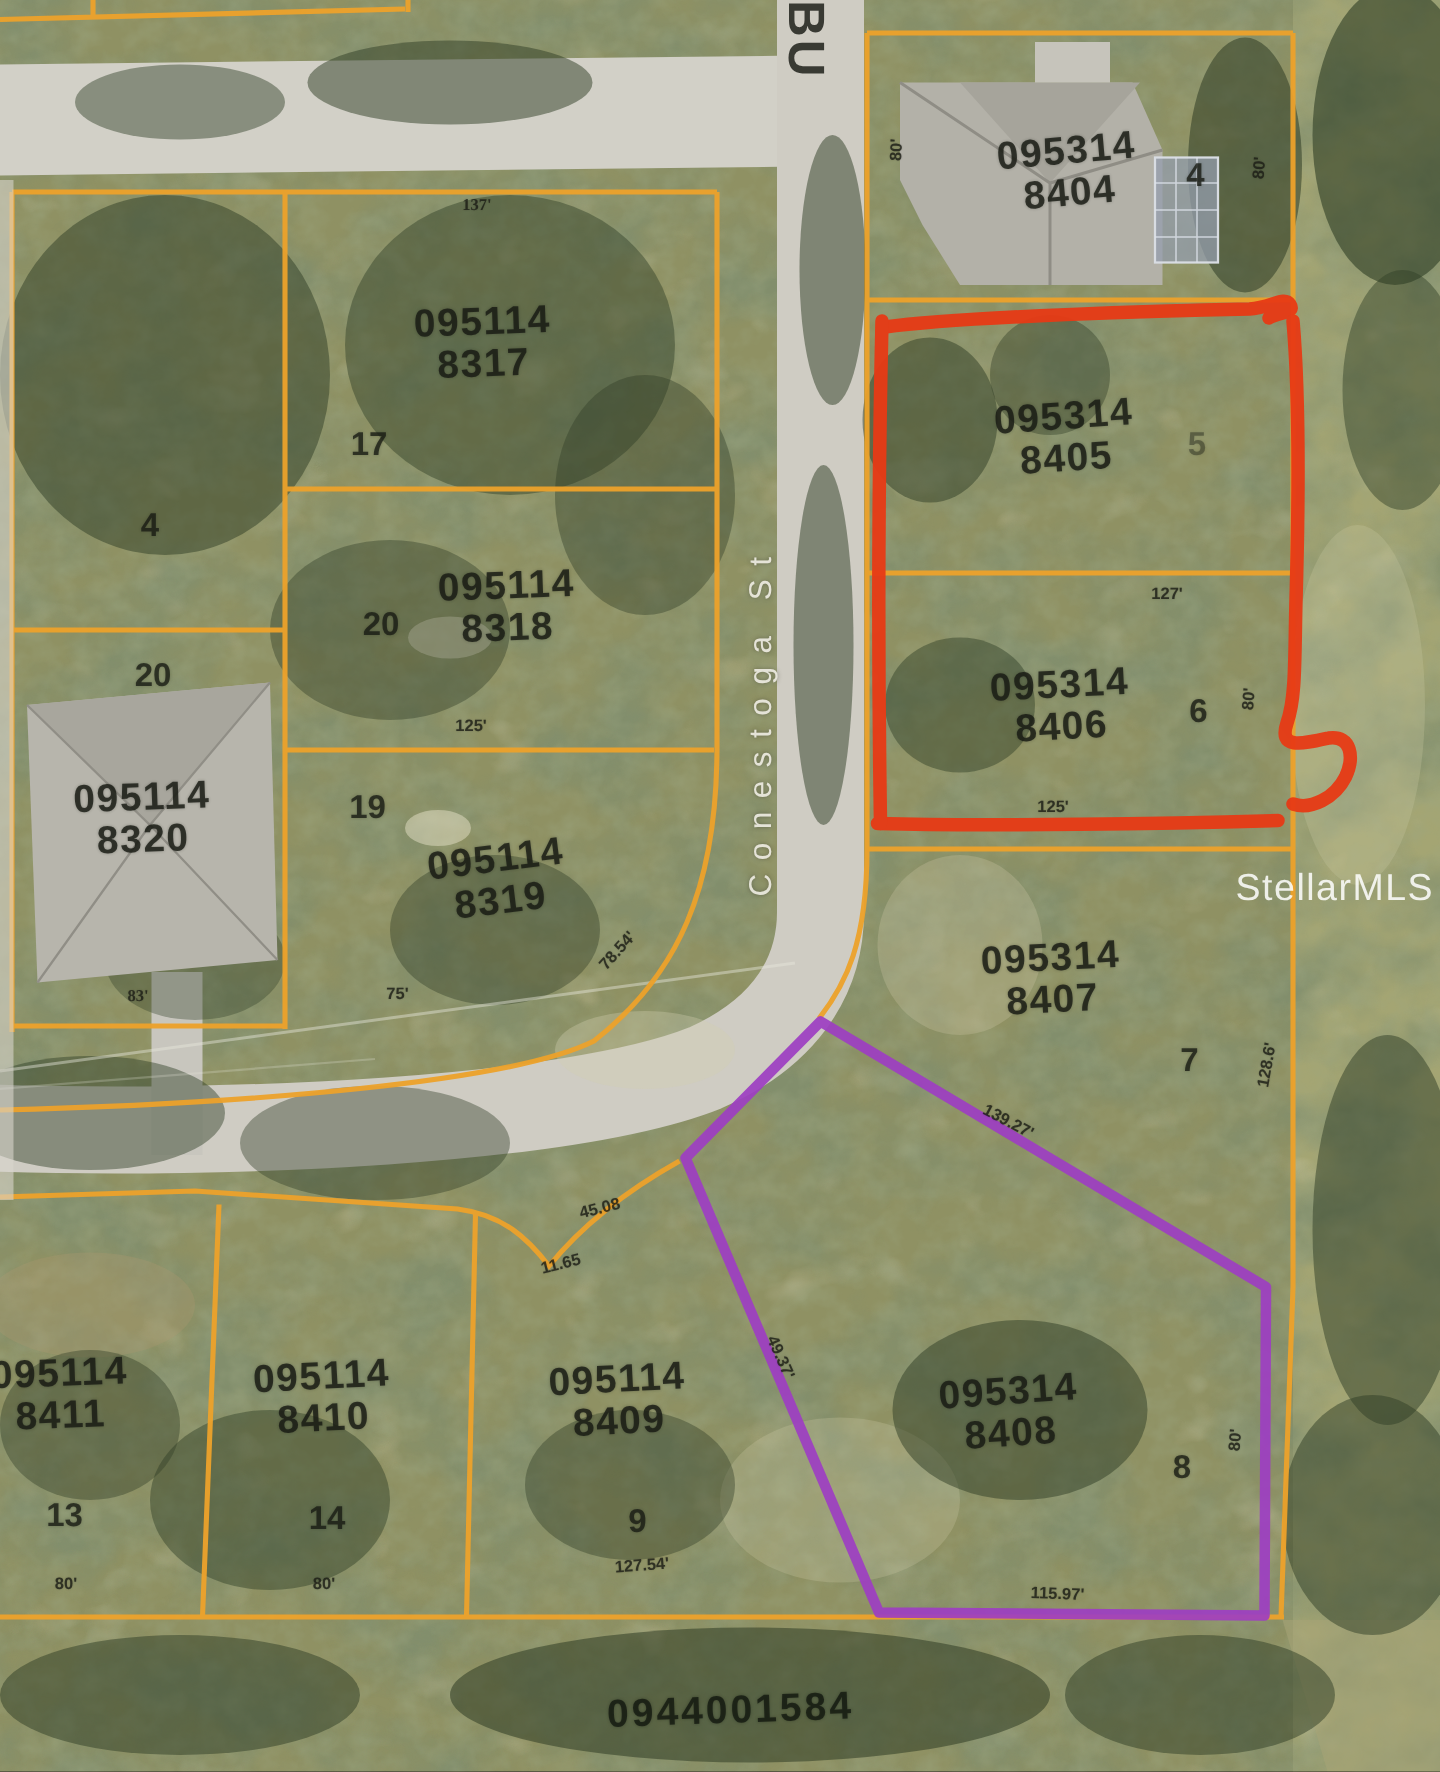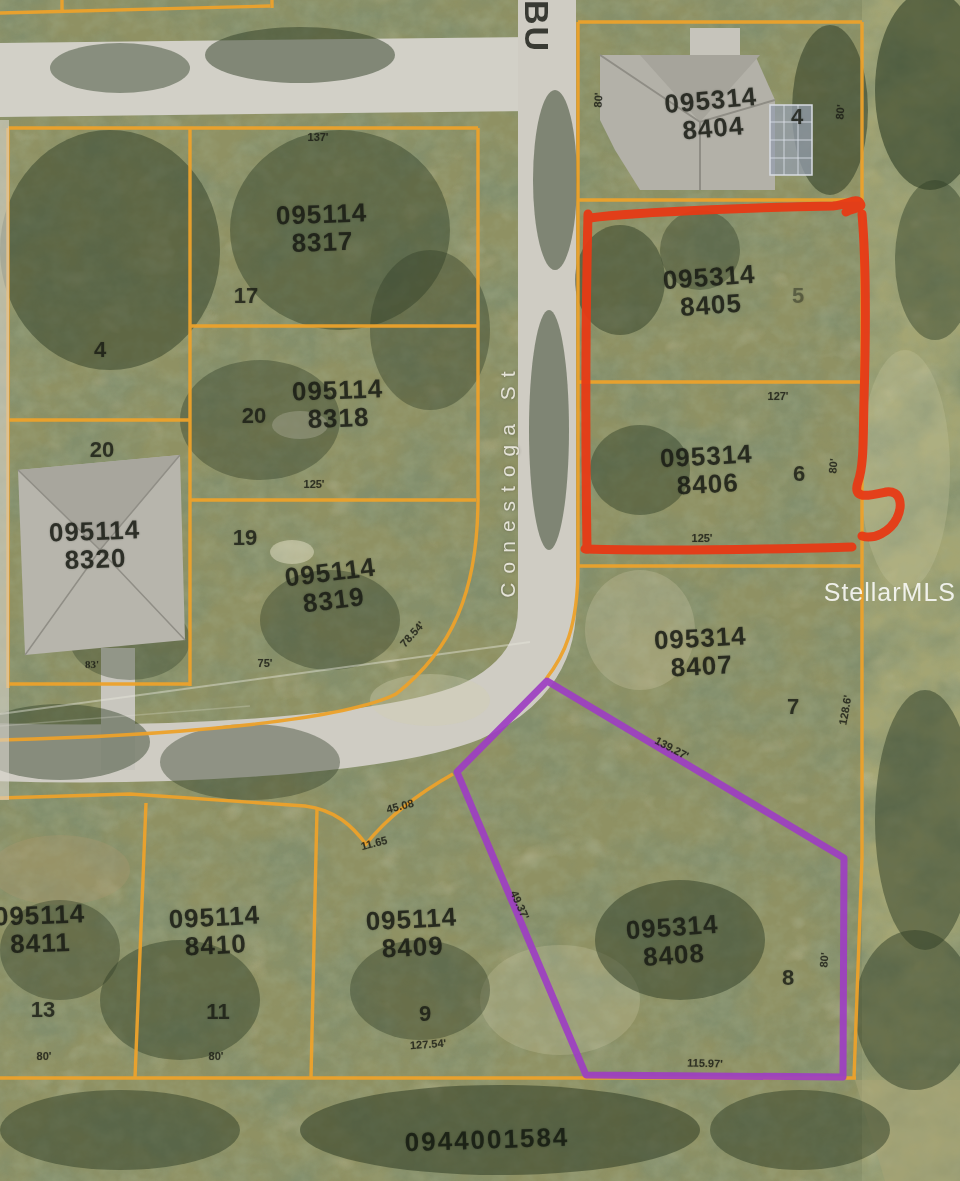--- a/index.html
+++ b/index.html
@@ -204,39 +204,39 @@
   <div class="lbl lot" style="left:246px;top:296px;">17</div>
   <div class="lbl lot" style="left:254px;top:416px;">20</div>
   <div class="lbl lot" style="left:245px;top:538px;">19</div>
   <div class="lbl lot" style="left:102px;top:450px;">20</div>
   <div class="lbl lot" style="left:797px;top:117px;">4</div>
   <div class="lbl lot faint" style="left:798px;top:296px;">5</div>
   <div class="lbl lot" style="left:799px;top:474px;">6</div>
   <div class="lbl lot" style="left:793px;top:707px;">7</div>
   <div class="lbl lot" style="left:788px;top:978px;">8</div>
   <div class="lbl lot" style="left:425px;top:1014px;">9</div>
-  <div class="lbl lot" style="left:218px;top:1012px;">11</div>
+  <div class="lbl lot" style="left:218px;top:1012px;">14</div>
   <div class="lbl lot" style="left:43px;top:1010px;">13</div>
 
   <div class="lbl dim" style="left:598px;top:100px;--r:-87deg">80'</div>
   <div class="lbl dim" style="left:840px;top:112px;--r:-85deg">80'</div>
   <div class="lbl dim" style="left:746px;top:396px;margin-left:32px;">127'</div>
   <div class="lbl dim" style="left:833px;top:466px;--r:-85deg">80'</div>
   <div class="lbl dim" style="left:702px;top:538px;">125'</div>
   <div class="lbl dim" style="left:845px;top:710px;--r:-80deg">128.6'</div>
   <div class="lbl dim" style="left:672px;top:748px;--r:28deg">139.27'</div>
   <div class="lbl dim" style="left:520px;top:905px;--r:66deg">49.37'</div>
   <div class="lbl dim" style="left:705px;top:1063px;--r:2deg">115.97'</div>
   <div class="lbl dim" style="left:428px;top:1044px;--r:-4deg">127.54'</div>
   <div class="lbl dim" style="left:44px;top:1056px;">80'</div>
   <div class="lbl dim" style="left:216px;top:1056px;">80'</div>
   <div class="lbl dim" style="left:265px;top:663px;">75'</div>
   <div class="lbl dim" style="left:412px;top:634px;--r:-48deg">78.54'</div>
   <div class="lbl dim" style="left:92px;top:664px;font-family:Liberation Serif, serif;">83'</div>
-  <div class="lbl dim" style="left:318px;top:137px;">137'</div>
+  <div class="lbl dim" style="left:318px;top:137px;font-family:Liberation Serif, serif;">137'</div>
   <div class="lbl dim" style="left:314px;top:484px;">125'</div>
   <div class="lbl dim" style="left:400px;top:806px;--r:-14deg">45.08</div>
   <div class="lbl dim" style="left:374px;top:843px;--r:-14deg">11.65</div>
   <div class="lbl dim" style="left:824px;top:960px;--r:-85deg">80'</div>
 
   <div class="wm-main">StellarMLS</div>
 
 </div>
 
 </body></html>

